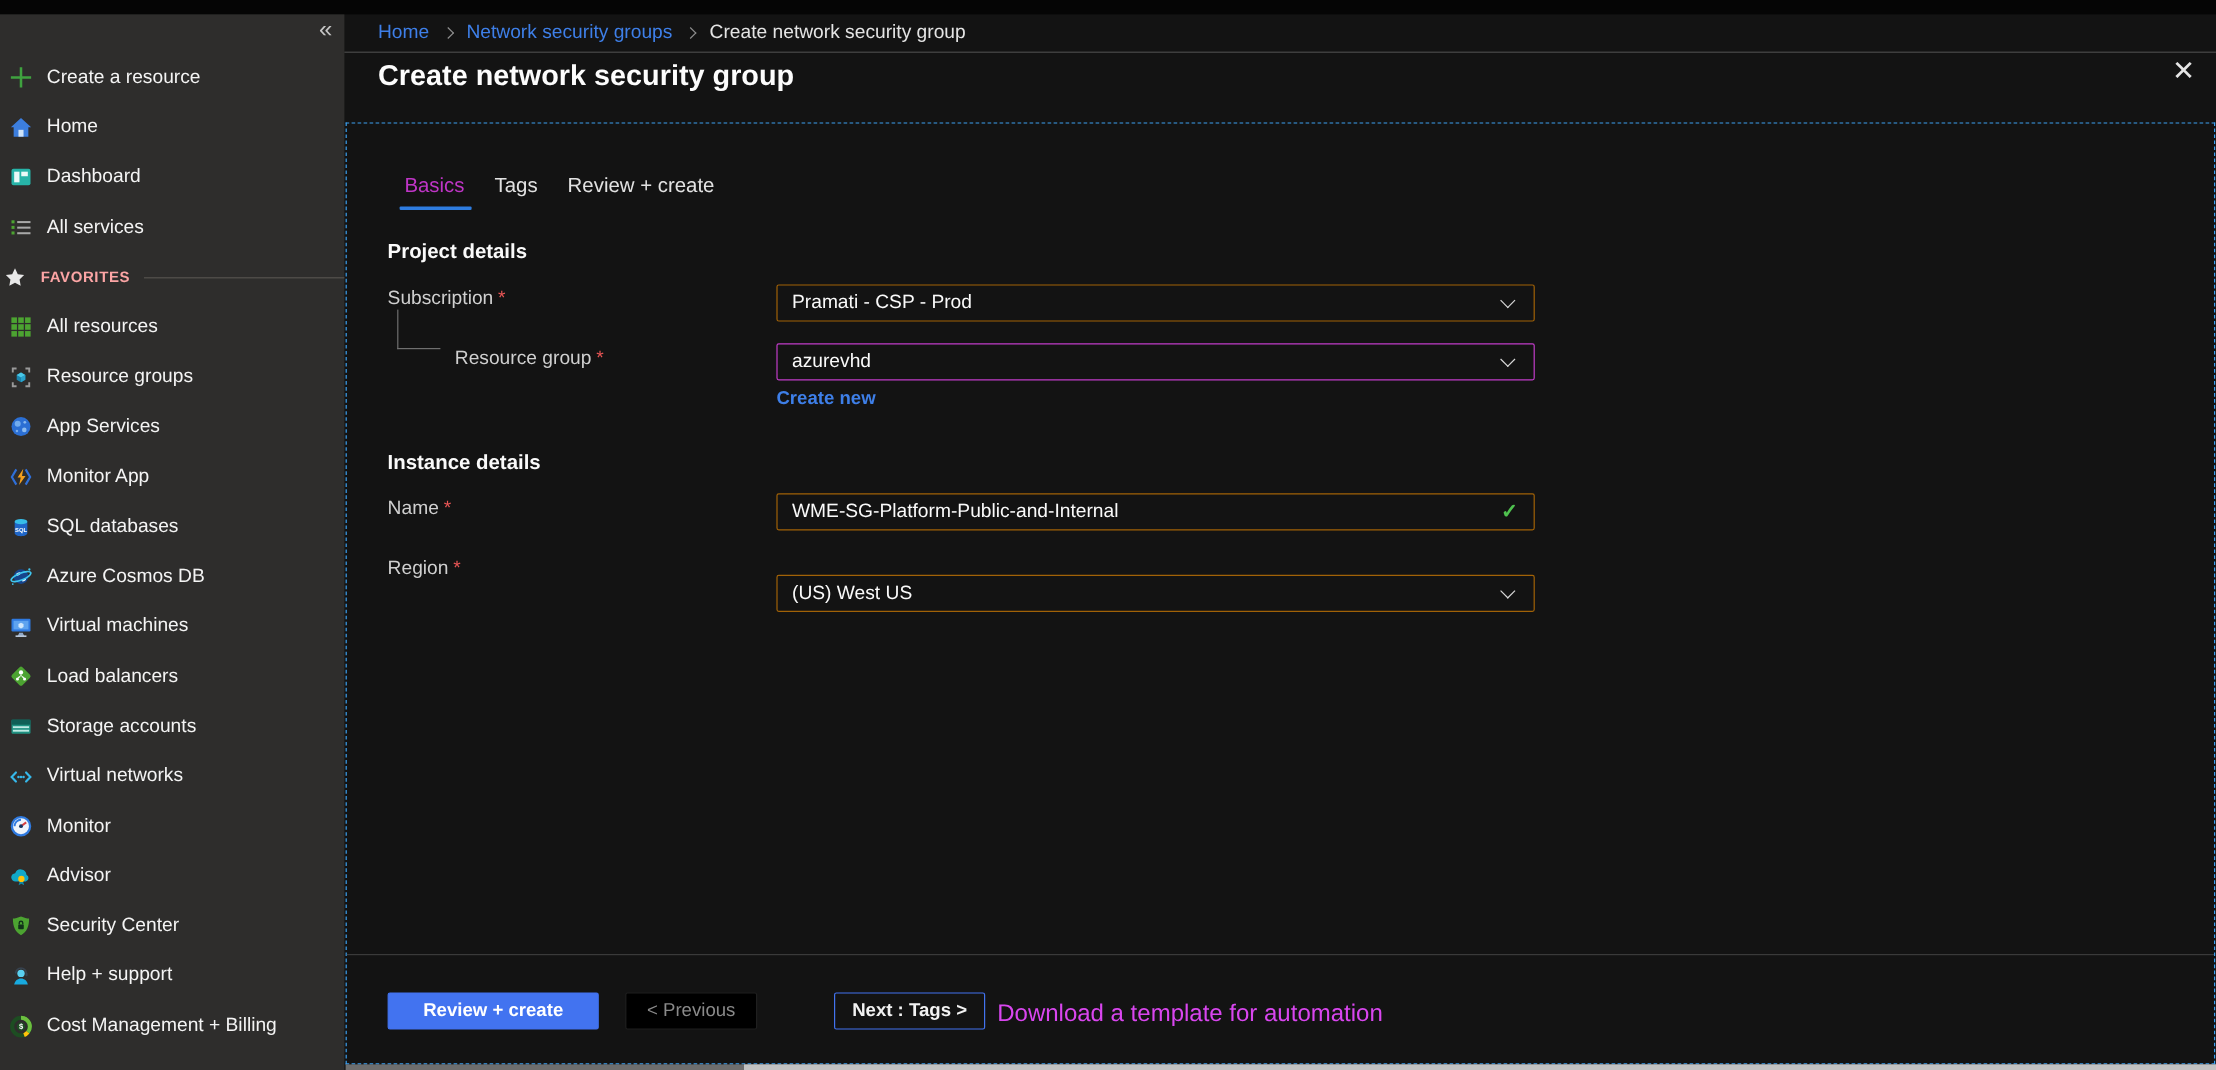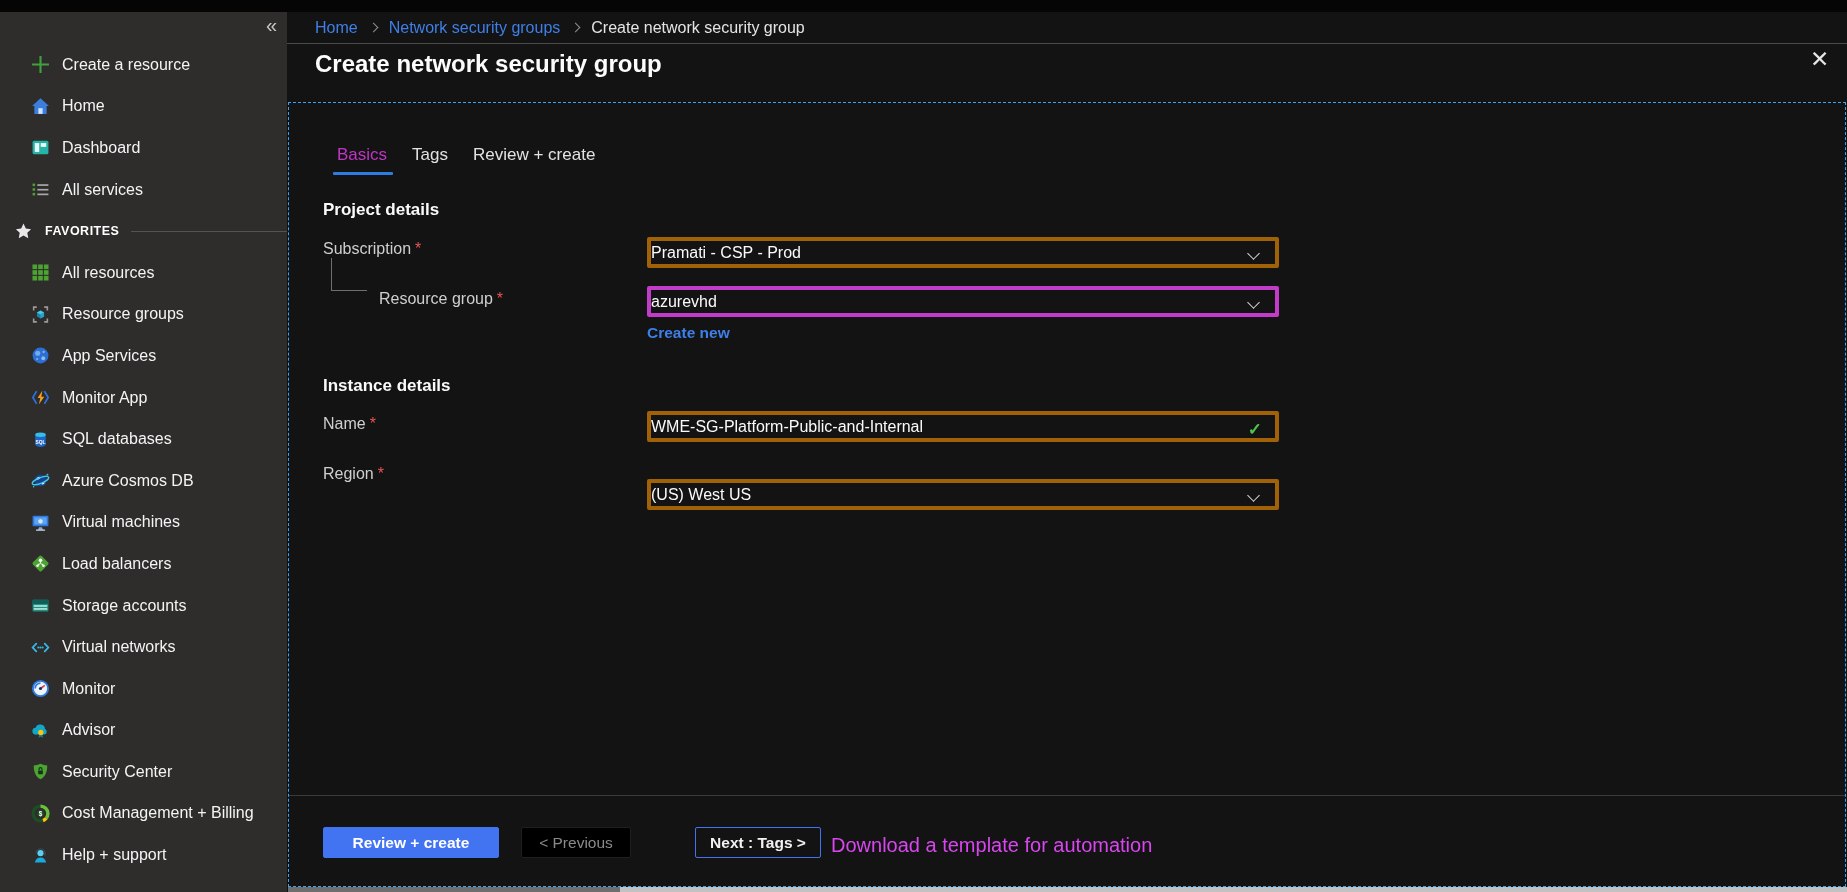--- a/index.html
+++ b/index.html
@@ -6,23 +6,23 @@
   body { background:#131313; font-family:"Liberation Sans", sans-serif; }
   .screen { position:relative; width:1847px; height:892px; overflow:hidden; background:#131313; color:#f2f2f2; }
 
   
   .topbar { position:absolute; left:0; top:0; width:1847px; height:12px; background:#050505; }
 
   
   .sidebar { position:absolute; left:0; top:12px; width:287px; height:880px; background:#2e2d2c; }
   .collapse-btn { position:absolute; top:2px; right:10px; font-size:20px; color:#c6c6c6; cursor:pointer; background:none; border:none; font-family:inherit; }
   .side-nav { position:absolute; top:32px; left:0; right:0; }
-  .side-item { height:41.6px; display:flex; align-items:center; padding-left:30px; cursor:pointer; font-size:16px; color:#f4f4f4; }
+  .side-item { height:41.6px; display:flex; align-items:center; padding-left:7px; cursor:pointer; font-size:16px; color:#f4f4f4; }
   .icn { width:20px; height:19px; display:flex; align-items:center; justify-content:center; margin-right:12px; flex:none; }
-  .side-section { height:41.6px; display:flex; align-items:center; padding-left:13px; font-size:12.5px; font-weight:bold; letter-spacing:.5px; color:#ffffff; }
+  .side-section { height:41.6px; display:flex; align-items:center; padding-left:2px; font-size:12.5px; font-weight:bold; letter-spacing:.5px; color:#fca5a5; }
   .side-section .sec-line { flex:1; height:1px; background:#55534f; margin-left:12px; }
 
   
   .breadcrumb { position:absolute; left:315px; top:12px; height:31px; display:flex; align-items:center; gap:9px; font-size:16px; }
   .bc-link { color:#3e7fe8; cursor:pointer; text-decoration:none; }
   .bc-sep { width:7px; height:7px; border-top:1.6px solid #8f8f8f; border-right:1.6px solid #8f8f8f; transform:rotate(45deg); margin:0 3px; }
   .bc-current { color:#e4e4e4; }
   .hdr-divider { position:absolute; left:287px; top:43px; width:1560px; height:1px; background:#4a4a4a; }
   .page-title { position:absolute; left:315px; top:50px; font-size:24px; font-weight:600; color:#fcfcfc; }
   .close-btn { position:absolute; left:1810px; top:46px; font-size:23px; font-weight:300; color:#e6e6e6; background:none; border:none; cursor:pointer; font-family:inherit; }
@@ -32,21 +32,21 @@
 
   .tabs { position:absolute; left:46px; top:42px; display:flex; gap:21px; font-size:17px; }
   .tab { color:#e2e2e2; cursor:pointer; position:relative; padding:0 2px 10px 2px; }
   .tab.active { color:#bf35c6; }
   .tab-underline { position:absolute; left:-2px; right:-4px; bottom:0; height:3px; background:#2e7ce0; border-radius:1px; }
 
   .section-heading { position:absolute; left:34px; font-size:17px; font-weight:700; color:#fafafa; }
   .field-label { position:absolute; font-size:16px; color:#cfcfcf; }
   .req { color:#e85555; margin-left:4px; }
 
-  .field { position:absolute; left:358px; width:632px; height:31px; border:4px solid #a16207; border-radius:2px; display:flex; align-items:center; padding:0 36px 0 0; font-size:16px; color:#fafafa; background:#131313; cursor:pointer; }
+  .field { position:absolute; left:358px; width:632px; height:31px; border:1px solid #a16207; border-radius:2px; display:flex; align-items:center; padding:0 36px 0 12px; font-size:16px; color:#fafafa; background:#131313; cursor:pointer; }
   .field.magenta { border-color:#c13dc9; }
   .chev { position:absolute; right:17px; top:8px; width:9px; height:9px; border-right:1.7px solid #d8d8d8; border-bottom:1.7px solid #d8d8d8; transform:rotate(45deg); }
   .check { position:absolute; right:13px; top:4px; color:#4fc14f; font-size:17px; font-weight:bold; }
   .field-value { white-space:nowrap; overflow:hidden; }
 
   .connector-v { position:absolute; left:42px; top:155px; width:1px; height:33px; background:#6f6f6f; }
   .connector-h { position:absolute; left:42px; top:187px; width:36px; height:1px; background:#6f6f6f; }
 
   .create-new { position:absolute; left:358px; top:221px; font-size:15.5px; font-weight:600; color:#3e7fe8; cursor:pointer; text-decoration:none; }
 
@@ -284,40 +284,40 @@
               <rect x="6.8" y="8" width="4.4" height="3.7" rx=".7" fill="#12321a"></rect>
               <path d="M7.6 8V6.8a1.4 1.4 0 0 1 2.8 0V8" stroke="#12321a" stroke-width="1.1" fill="none"></path>
             </svg>
         </span>
         <span>Security Center</span>
       </div>
 
       <div class="side-item">
         <span class="icn">
           <svg width="19" height="19" viewBox="0 0 18 18">
+              <circle cx="9" cy="6.8" r="2.9" fill="#5ad0f0"></circle>
+              <path d="M3.6 15.6c.6-3.1 2.7-4.8 5.4-4.8s4.8 1.7 5.4 4.8z" fill="#18aadf"></path>
+              <path d="M4.8 6.8a4.2 4.2 0 0 1 8.4 0" stroke="#37424e" stroke-width="1.3" fill="none"></path>
+              <rect x="12.5" y="6.2" width="1.7" height="2.8" rx=".8" fill="#37424e"></rect>
+            </svg>
+        </span>
+        <span>Help + support</span>
+      </div>
+
+      <div class="side-item">
+        <span class="icn">
+          <svg width="19" height="19" viewBox="0 0 18 18">
               <circle cx="9" cy="9" r="7" fill="none" stroke="#1d4d22" stroke-width="3.2"></circle>
               <path d="M9 2a7 7 0 0 1 7 7 7 7 0 0 1-1.6 4.5" stroke="#6cbf3f" stroke-width="3.2" fill="none"></path>
               <path d="M14.4 13.5a7 7 0 0 1-3 2.2" stroke="#ffc20a" stroke-width="3.2" fill="none"></path>
               <circle cx="9" cy="9" r="3.3" fill="#1d4d22"></circle>
               <text x="9" y="11.1" font-size="6" fill="#ffffff" text-anchor="middle" font-weight="bold" font-family="Liberation Sans, sans-serif">$</text>
             </svg>
         </span>
         <span>Cost Management + Billing</span>
-      </div>
-
-      <div class="side-item">
-        <span class="icn">
-          <svg width="19" height="19" viewBox="0 0 18 18">
-              <circle cx="9" cy="6.8" r="2.9" fill="#5ad0f0"></circle>
-              <path d="M3.6 15.6c.6-3.1 2.7-4.8 5.4-4.8s4.8 1.7 5.4 4.8z" fill="#18aadf"></path>
-              <path d="M4.8 6.8a4.2 4.2 0 0 1 8.4 0" stroke="#37424e" stroke-width="1.3" fill="none"></path>
-              <rect x="12.5" y="6.2" width="1.7" height="2.8" rx=".8" fill="#37424e"></rect>
-            </svg>
-        </span>
-        <span>Help + support</span>
       </div>
 
     </nav>
   </aside>
 
   <div class="breadcrumb">
     <a class="bc-link">Home</a>
     <span class="bc-sep"></span>
     <a class="bc-link">Network security groups</a>
     <span class="bc-sep"></span>

